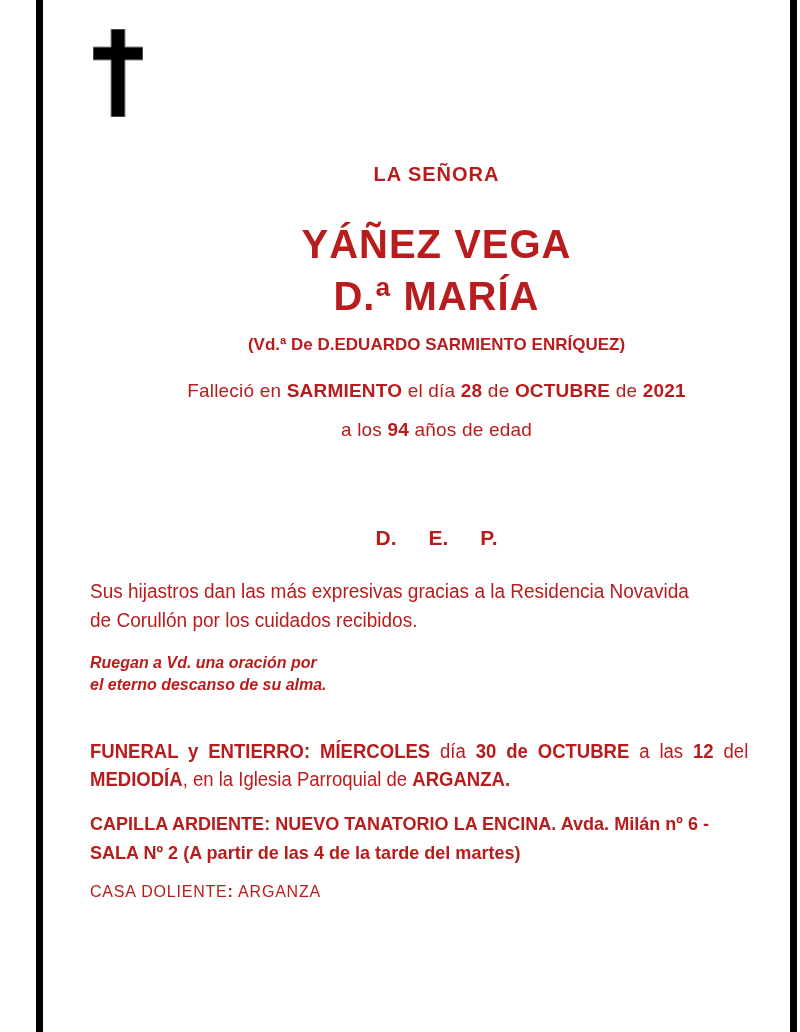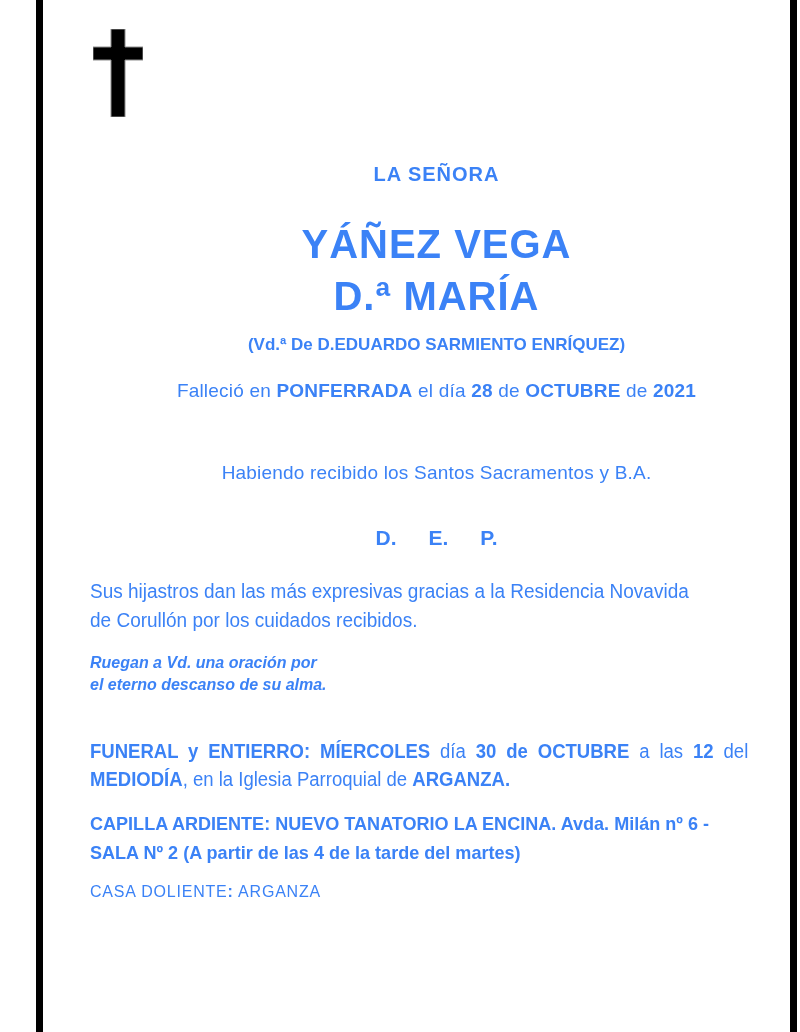--- a/index.html
+++ b/index.html
@@ -1,21 +1,21 @@
 <!DOCTYPE html>
 <html lang="es"><head>
 <meta charset="utf-8">
 <style>
   html,body{margin:0;padding:0;background:#ffffff;}
   .sheet{
     position:relative;
     width:800px;height:1032px;
     background:#ffffff;
     font-family:"Liberation Sans", sans-serif;
-    color:#3b82f6;
+    color:#b91c1c;
     overflow:hidden;
   }
   .vrule{position:absolute;top:0;bottom:0;width:7px;background:#000;}
   .vrule.left{left:36px;}
   .vrule.right{left:790px;}
   .cross{position:absolute;left:93px;top:29px;width:50px;height:88px;}
   .block{position:absolute;left:90px;width:655px;line-height:1.3;}
   .block.centered{left:128px;width:617px;text-align:center;}
   .pretitle{top:162px;font-size:20px;font-weight:700;letter-spacing:1px;line-height:24px;}
   .name{top:218px;font-size:40px;font-weight:700;letter-spacing:1px;line-height:52px;}
@@ -49,24 +49,24 @@
 
   <div class="block centered pretitle">LA SEÑORA</div>
 
   <div class="block centered name">
     <div class="line">YÁÑEZ VEGA</div>
     <div class="line">D.ª MARÍA</div>
   </div>
 
   <div class="block centered widow">(Vd.ª De D.EDUARDO SARMIENTO ENRÍQUEZ)</div>
 
-  <div class="block centered death"><span>Falleció en </span><span class="b">PONFERRADA</span><span> el día </span><span class="b">28</span><span> de </span><span class="b">OCTUBRE</span><span> de </span><span class="b">2021</span></div>
+  <div class="block centered death"><span>Falleció en </span><span class="b">SARMIENTO</span><span> el día </span><span class="b">28</span><span> de </span><span class="b">OCTUBRE</span><span> de </span><span class="b">2021</span></div>
 
+  <div class="block centered age"><span>a los </span><span class="b">94</span><span> años de edad</span></div>
 
-  <div class="block centered sacraments">Habiendo recibido los Santos Sacramentos y B.A.</div>
 
   <div class="block centered dep">
     <span>D.</span><span>E.</span><span>P.</span>
   </div>
 
   <div class="block thanks condensed">
     <div class="line">Sus hijastros dan las más expresivas gracias a la Residencia Novavida</div>
     <div class="line">de Corullón por los cuidados recibidos.</div>
   </div>
 

